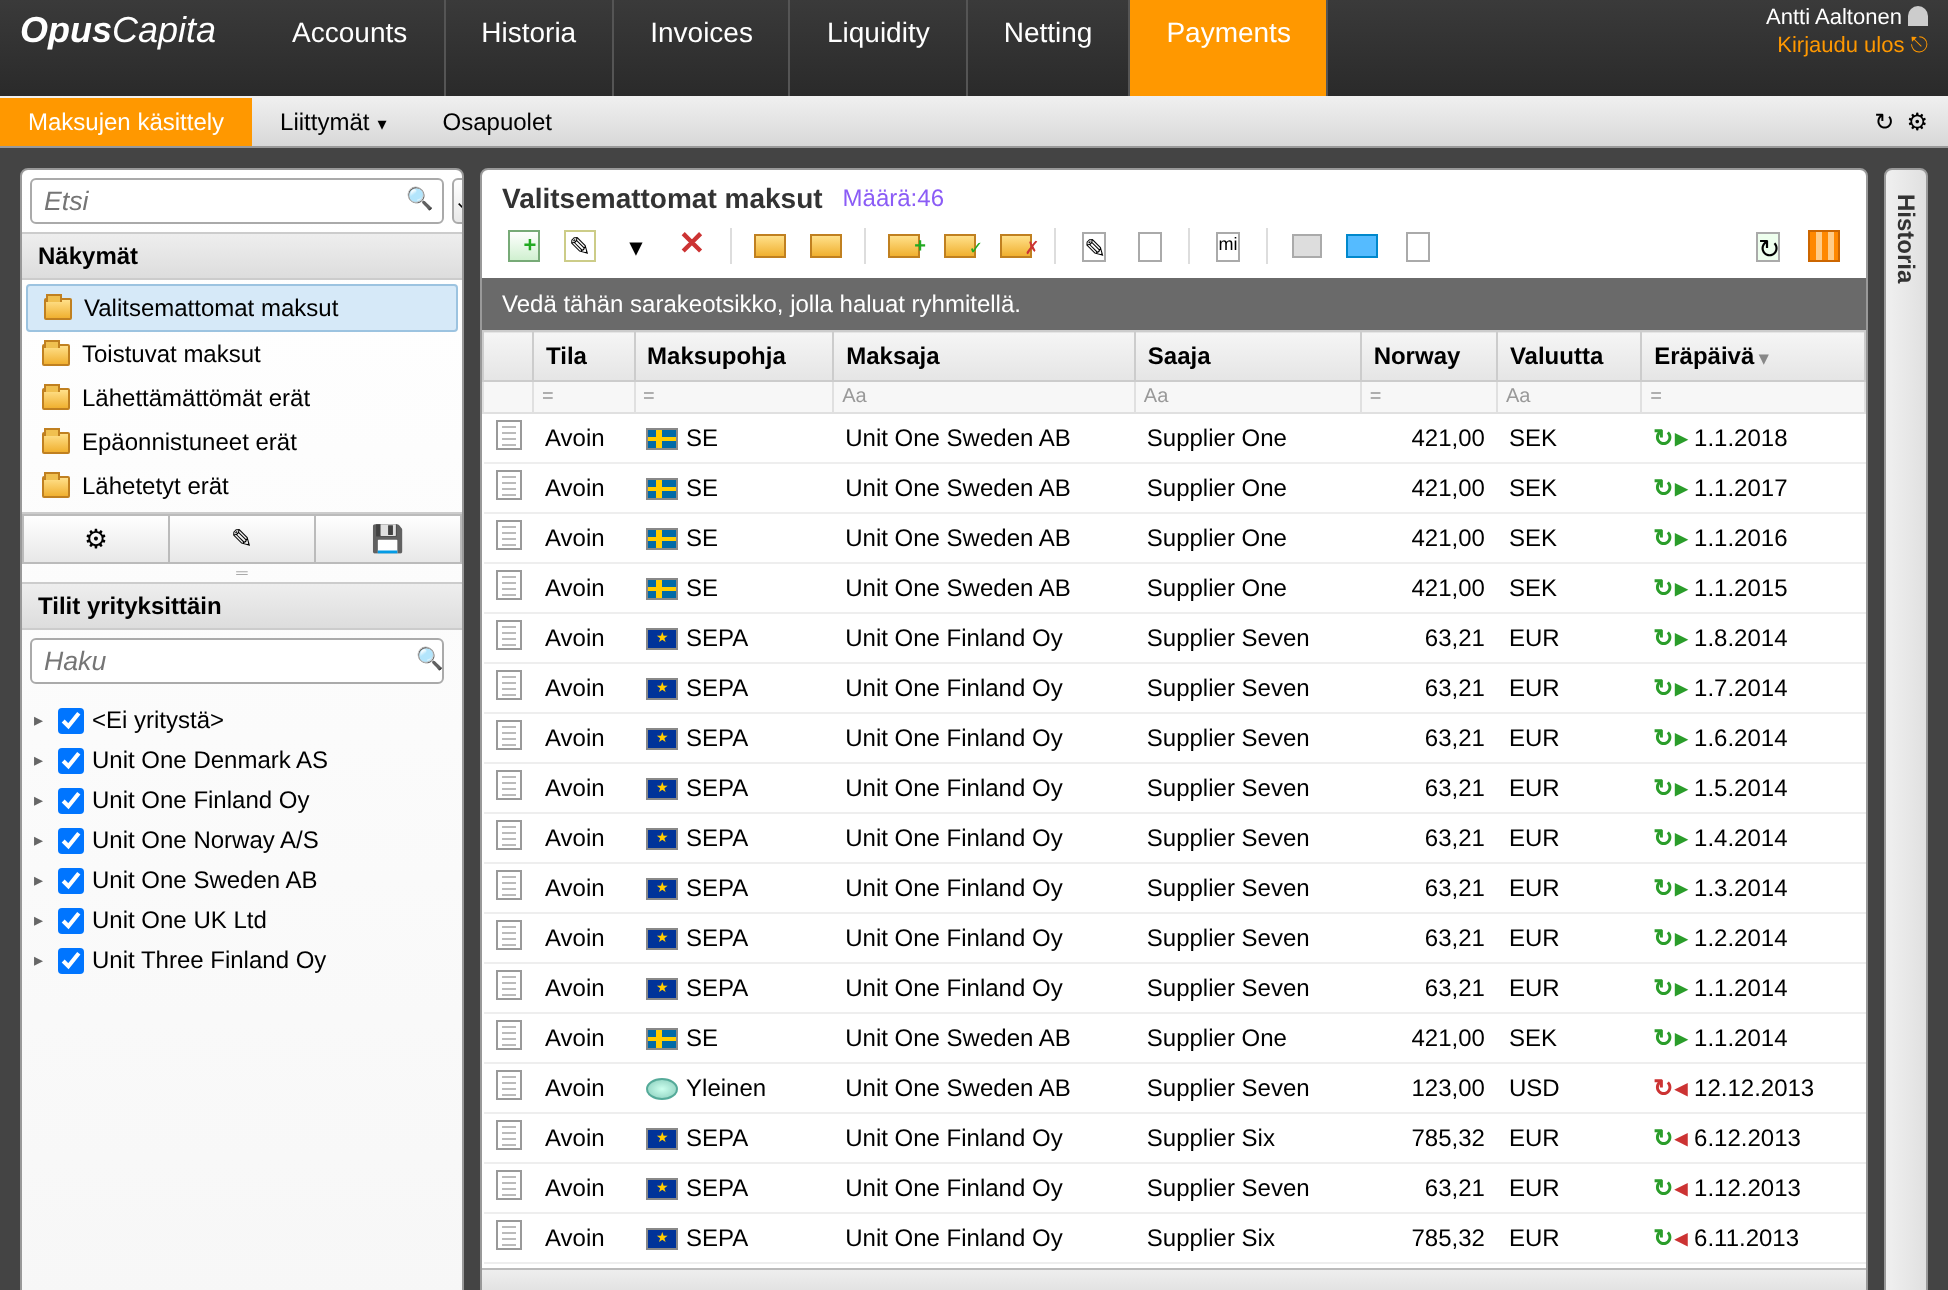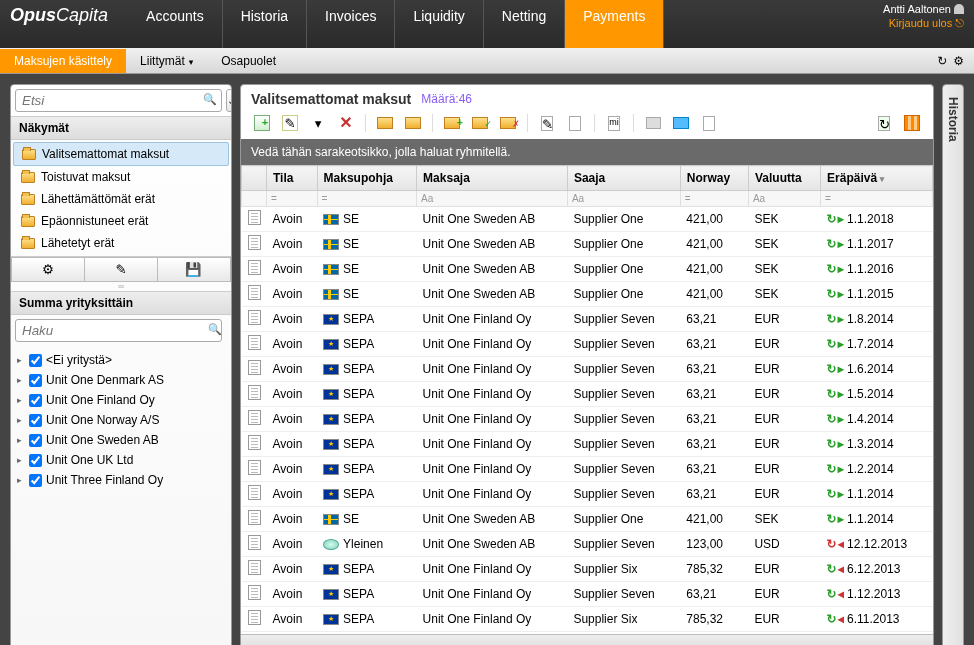--- a/index.html
+++ b/index.html
@@ -78,21 +78,21 @@
 .grid tbody tr.data td { border-bottom: 1px solid #eee; padding: 3px 6px; white-space:nowrap;}
 .col-icon { width:24px; text-align:center;}
 .page-icon { width:13px; height:15px; border:1px solid #999; background:#fff; display:inline-block; position:relative;}
 .page-icon::before{content:""; position:absolute; top:2px; left:2px; right:2px; height:1px; background:#bbb; box-shadow:0 3px #bbb, 0 6px #bbb, 0 9px #bbb;}
 .flag { display:inline-block; width:16px; height:11px; vertical-align:middle; margin-right:4px; border:1px solid #888;}
 .flag-se { background: linear-gradient(to bottom, #006aa7 40%, #fecc00 40%, #fecc00 60%, #006aa7 60%); position:relative;}
 .flag-se::after{content:"";position:absolute;left:4px;top:0;bottom:0;width:3px;background:#fecc00;}
 .flag-eu { background:#003399; position:relative;}
 .flag-eu::after{content:"★"; color:#ffcc00; font-size:7px; position:absolute; left:4px; top:0;}
 .flag-globe { border-radius:50%; border:1px solid #5a9; background:radial-gradient(#cfe,#8cb);}
-.num { text-align: left; }
+.num { text-align: right; }
 .date-cell { white-space:nowrap; }
 .arrow-g { color:#2a9d2a; font-weight:bold; margin-right:1px;}
 .arrow-r { color:#cc3333; font-weight:bold; margin-right:1px;}
 .arrow-r2 { color:#cc3333; font-weight:bold;}
 .arrow-g2 { color:#2a9d2a; font-weight:bold;}
 .hscroll { height:16px; background:linear-gradient(#eee,#ddd); border-top:1px solid #bbb;}
 
 
 .right-tab { width: 22px; background: linear-gradient(to right,#f0f0f0,#e0e0e0); border:1px solid #999; border-radius:4px; display:flex; align-items:flex-start; justify-content:center; padding-top:12px; cursor:pointer;}
 .right-tab span { writing-mode: vertical-rl; font-weight:bold; font-size:12px; color:#333;}
@@ -162,21 +162,21 @@
           <span class="folder-icon"></span>
           <span>Lähetetyt erät</span>
         </div>
       </div>
     <div class="tool-row">
       <button>⚙</button>
       <button>✎</button>
       <button>💾</button>
     </div>
     <div class="grip">═</div>
-    <div class="panel-h">Summa yrityksittäin</div>
+    <div class="panel-h">Tilit yrityksittäin</div>
     <div class="search-row">
       <div class="search-wrap" style="width:100%;">
         <input class="search-input" placeholder="Haku" style="">
         <span class="mag">🔍</span>
       </div>
     </div>
     <div class="co-tree" id="companies-slot">
         <div class="co-row">
           <span class="caret">▸</span>
           <input type="checkbox" checked="" style="">

